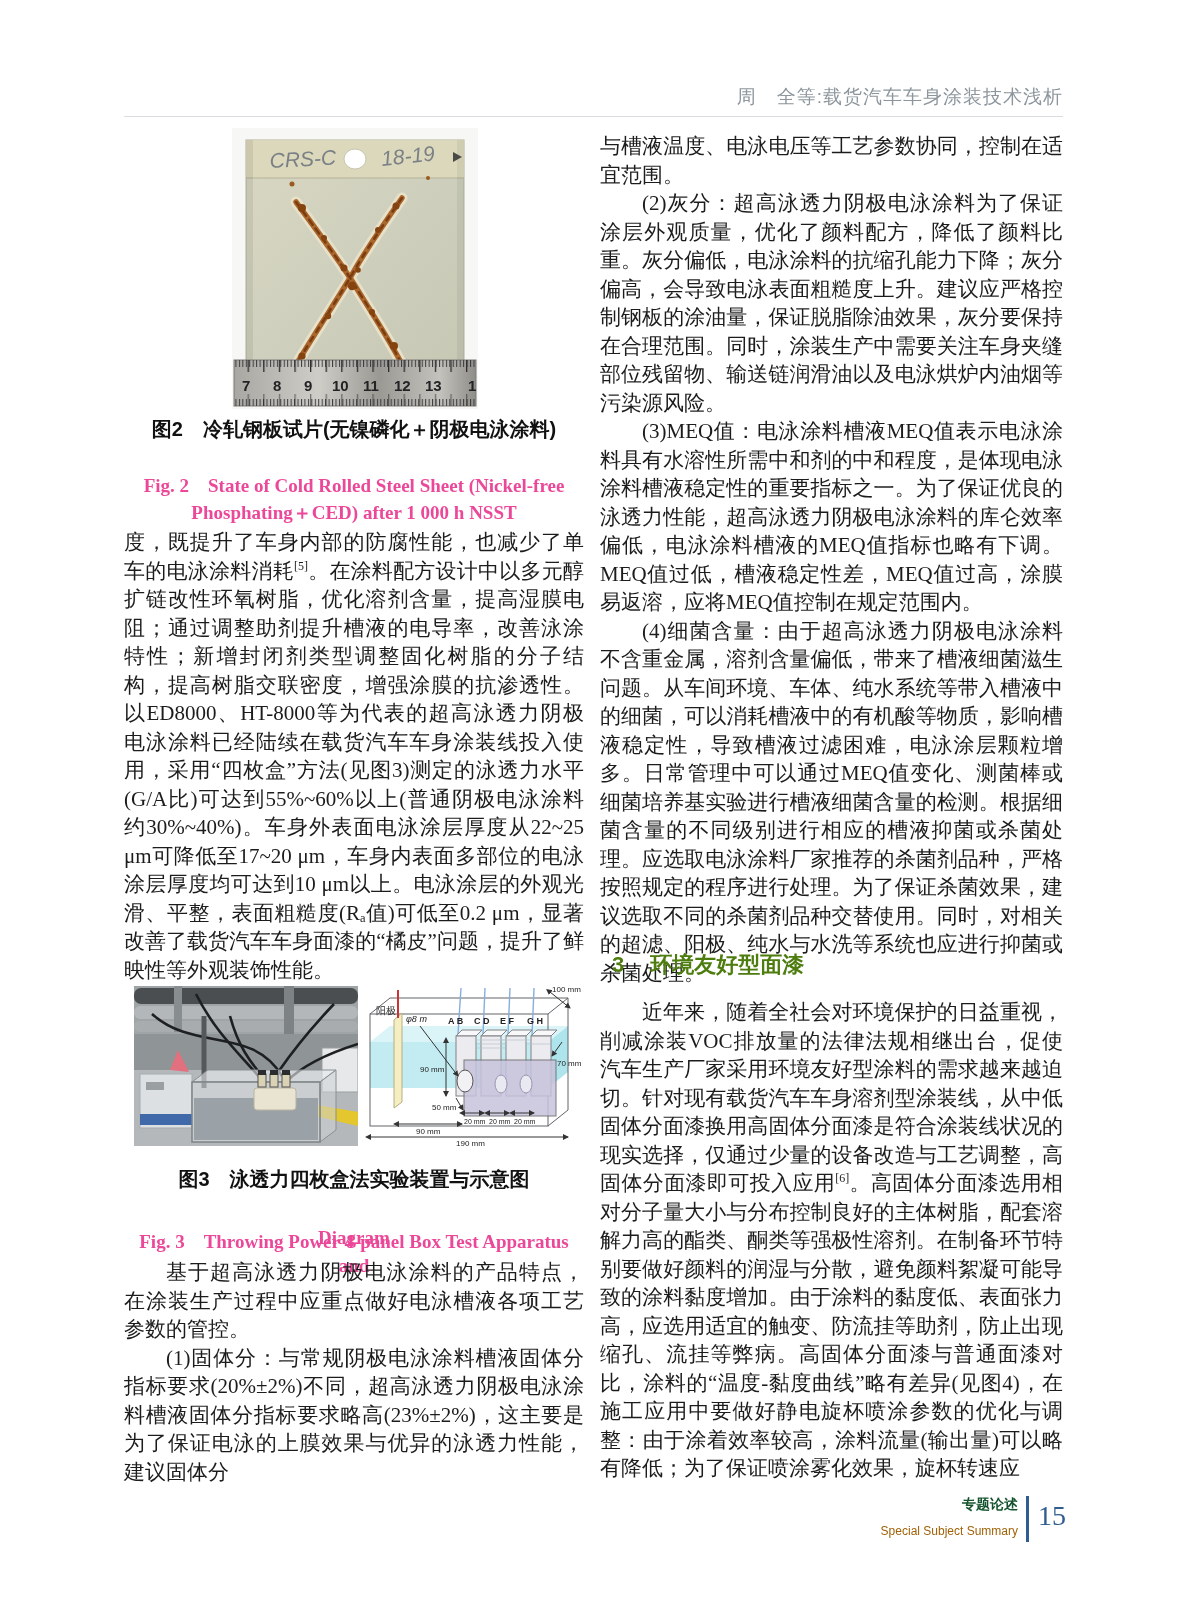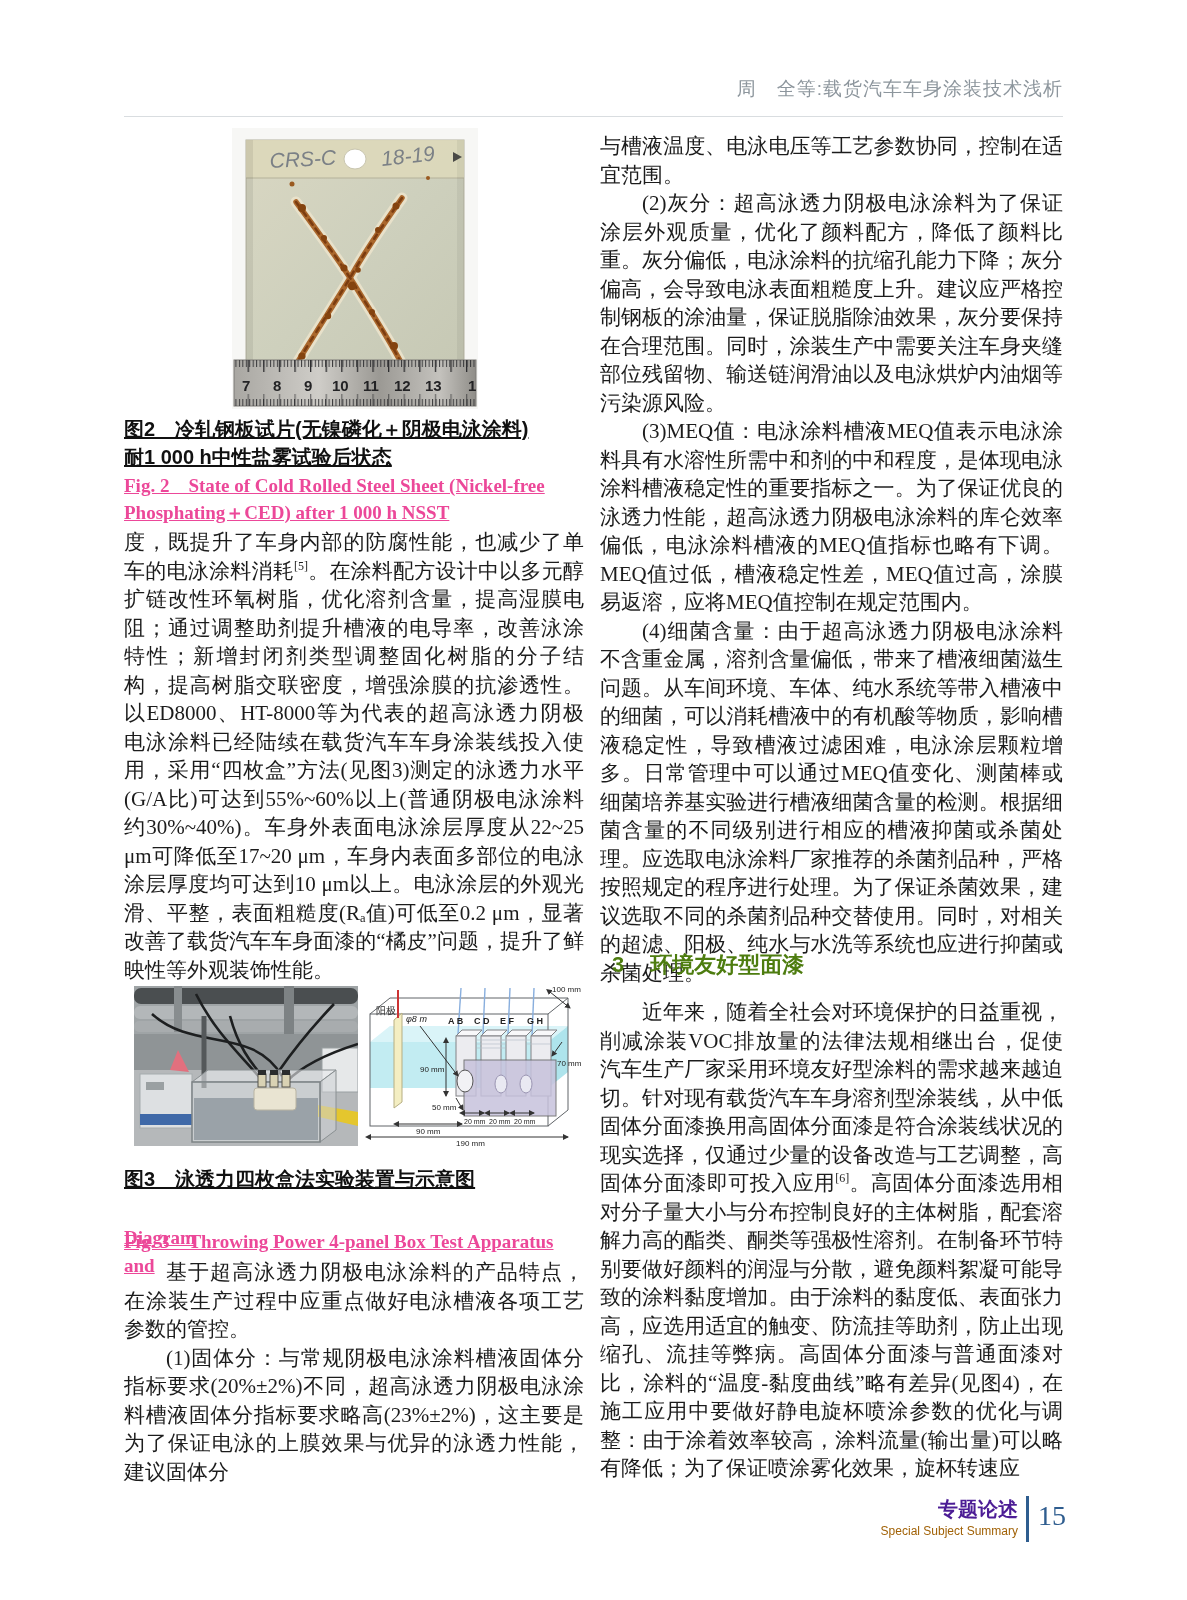--- a/index.html
+++ b/index.html
@@ -1,41 +1,41 @@
 <!DOCTYPE html>
 <html><head>
 <meta charset="utf-8">
 <style>
   html,body{margin:0;padding:0;background:#ffffff;}
   .page{position:relative;width:1187px;height:1600px;background:#ffffff;overflow:hidden;
         font-family:"Liberation Serif","DejaVu Serif",serif;color:#1c1c1c;}
   
-  .running-title{position:absolute;top:76px;left:124px;width:939px;text-align:right;
+  .running-title{position:absolute;top:84px;left:124px;width:939px;text-align:right;
         font-family:"Liberation Sans","DejaVu Sans",sans-serif;font-size:19px;color:#8d969d;letter-spacing:1px;}
   .header-rule{position:absolute;top:116px;left:124px;width:939px;height:1px;background:#d9dde0;}
   
   .col{position:absolute;font-size:21px;line-height:28.5px;text-align:justify;}
   .col p{margin:0;padding:0;}
   .col p.indent{text-indent:2em;}
   sup{font-size:12px;line-height:0;}
   
   .fig2-photo{position:absolute;left:232px;top:128px;width:246px;height:281px;}
-  .cap{position:absolute;left:124px;width:460px;text-align:left;font-weight:700;text-decoration:underline;}
+  .cap{position:absolute;left:124px;width:460px;text-align:center;font-weight:700;}
   .cap-cn{font-family:"Liberation Sans","DejaVu Sans",sans-serif;font-size:20px;color:#111;}
   .cap-en{font-family:"Liberation Serif","DejaVu Serif",serif;font-size:19px;color:#ec4899;}
   
   .fig3-photo{position:absolute;left:134px;top:986px;width:224px;height:160px;}
   .fig3-diagram{position:absolute;left:364px;top:984px;width:220px;height:164px;}
   
   .section-heading{position:absolute;left:612px;top:950px;width:463px;
         font-family:"Liberation Sans","DejaVu Sans",sans-serif;font-weight:700;font-size:22px;color:#4d7c0f;}
   .section-heading .num{margin-right:26px;}
   
   .footer-cn{position:absolute;left:760px;top:1496px;width:258px;text-align:right;
-        font-family:"Liberation Sans","DejaVu Sans",sans-serif;font-weight:700;font-size:20px;color:#4c1d95;}
+        font-family:"Liberation Sans","DejaVu Sans",sans-serif;font-weight:700;font-size:14px;color:#14532d;}
   .footer-en{position:absolute;left:700px;top:1524px;width:318px;text-align:right;
         font-family:"Liberation Sans","DejaVu Sans",sans-serif;font-size:12px;color:#a16207;}
   .footer-bar{position:absolute;left:1026px;top:1496px;width:3px;height:46px;background:#2f5d8f;}
   .footer-page{position:absolute;left:1038px;top:1500px;font-family:"Liberation Serif","DejaVu Serif",serif;
         font-size:28px;color:#2f5d8f;}
   svg text{font-family:"Liberation Sans","DejaVu Sans",sans-serif;}
 </style>
 </head>
 <body>
 
@@ -118,21 +118,20 @@
           <text x="131" y="263">11</text>
           <text x="162" y="263">12</text>
           <text x="193" y="263">13</text>
           <text x="236" y="263">1</text>
         </g>
       </g>
     </svg>
   </div>
 
   <div class="cap cap-cn" style="top:416px;">图2　冷轧钢板试片(无镍磷化＋阴极电泳涂料)</div>
-  <div class="cap cap-cn" style="top:444px;">耐1 000 h中性盐雾试验后状态</div>
   <div class="cap cap-en" style="top:473px;">Fig. 2　State of Cold Rolled Steel Sheet (Nickel-free</div>
   <div class="cap cap-en" style="top:500px;">Phosphating＋CED) after 1 000 h NSST</div>
 
   <div class="col" style="left:124px;top:528px;width:460px;">
     <p>度，既提升了车身内部的防腐性能，也减少了单车的电泳涂料消耗<sup>[5]</sup>。在涂料配方设计中以多元醇扩链改性环氧树脂，优化溶剂含量，提高湿膜电阻；通过调整助剂提升槽液的电导率，改善泳涂特性；新增封闭剂类型调整固化树脂的分子结构，提高树脂交联密度，增强涂膜的抗渗透性。以ED8000、HT-8000等为代表的超高泳透力阴极电泳涂料已经陆续在载货汽车车身涂装线投入使用，采用“四枚盒”方法(见图3)测定的泳透力水平(G/A比)可达到55%~60%以上(普通阴极电泳涂料约30%~40%)。车身外表面电泳涂层厚度从22~25 μm可降低至17~20 μm，车身内表面多部位的电泳涂层厚度均可达到10 μm以上。电泳涂层的外观光滑、平整，表面粗糙度(Rₐ值)可低至0.2 μm，显著改善了载货汽车车身面漆的“橘皮”问题，提升了鲜映性等外观装饰性能。</p>
   </div>
 
   <div class="fig3-photo">
     <svg viewBox="0 0 224 160" width="224" height="160">
       <rect width="224" height="160" fill="#9fa4a6"></rect>

